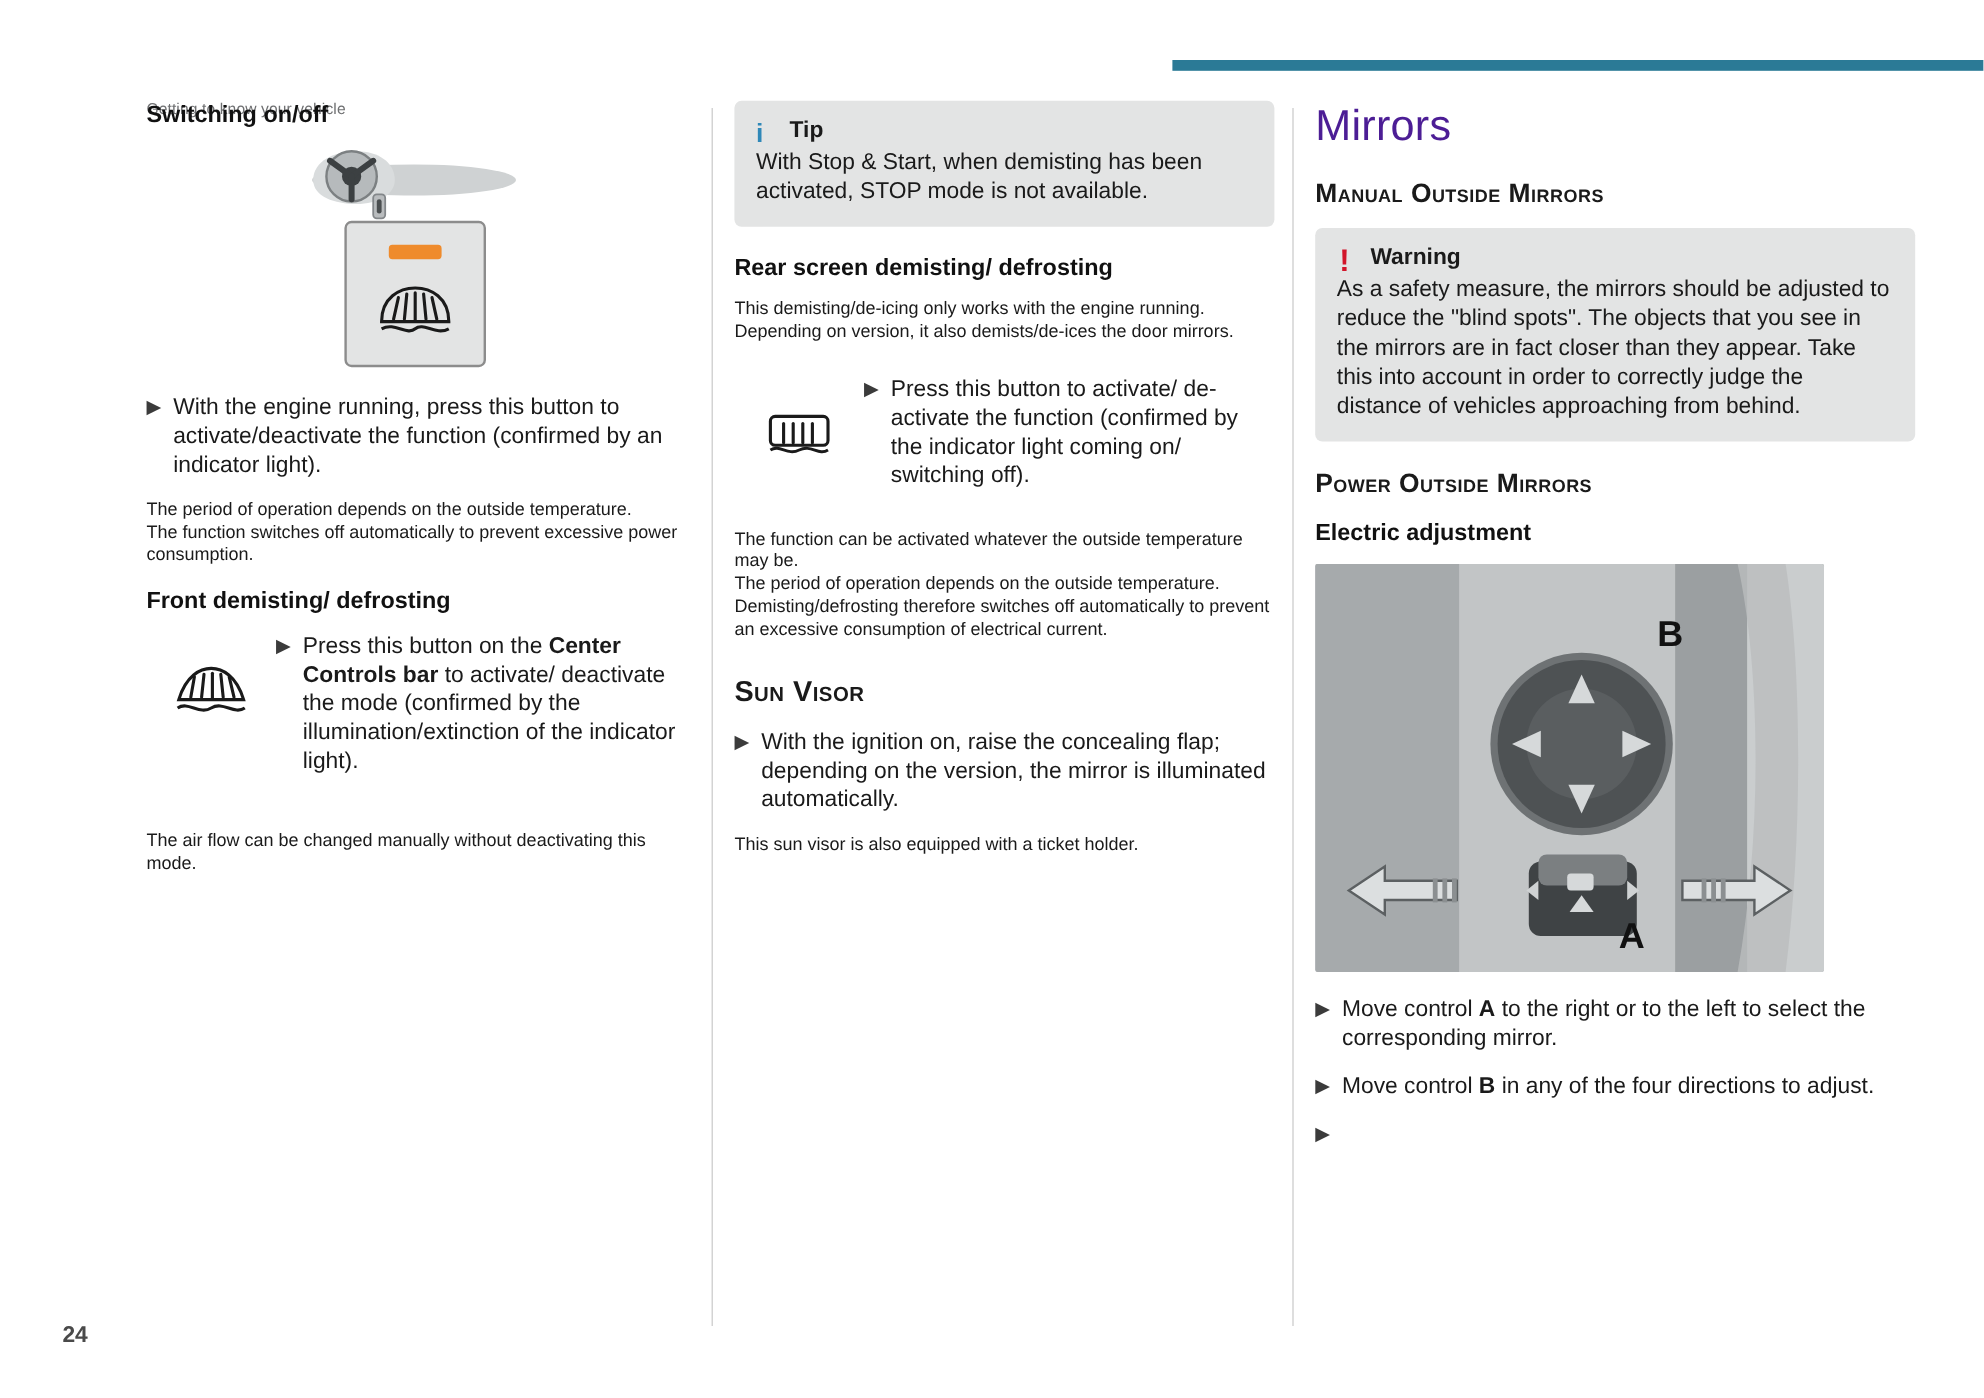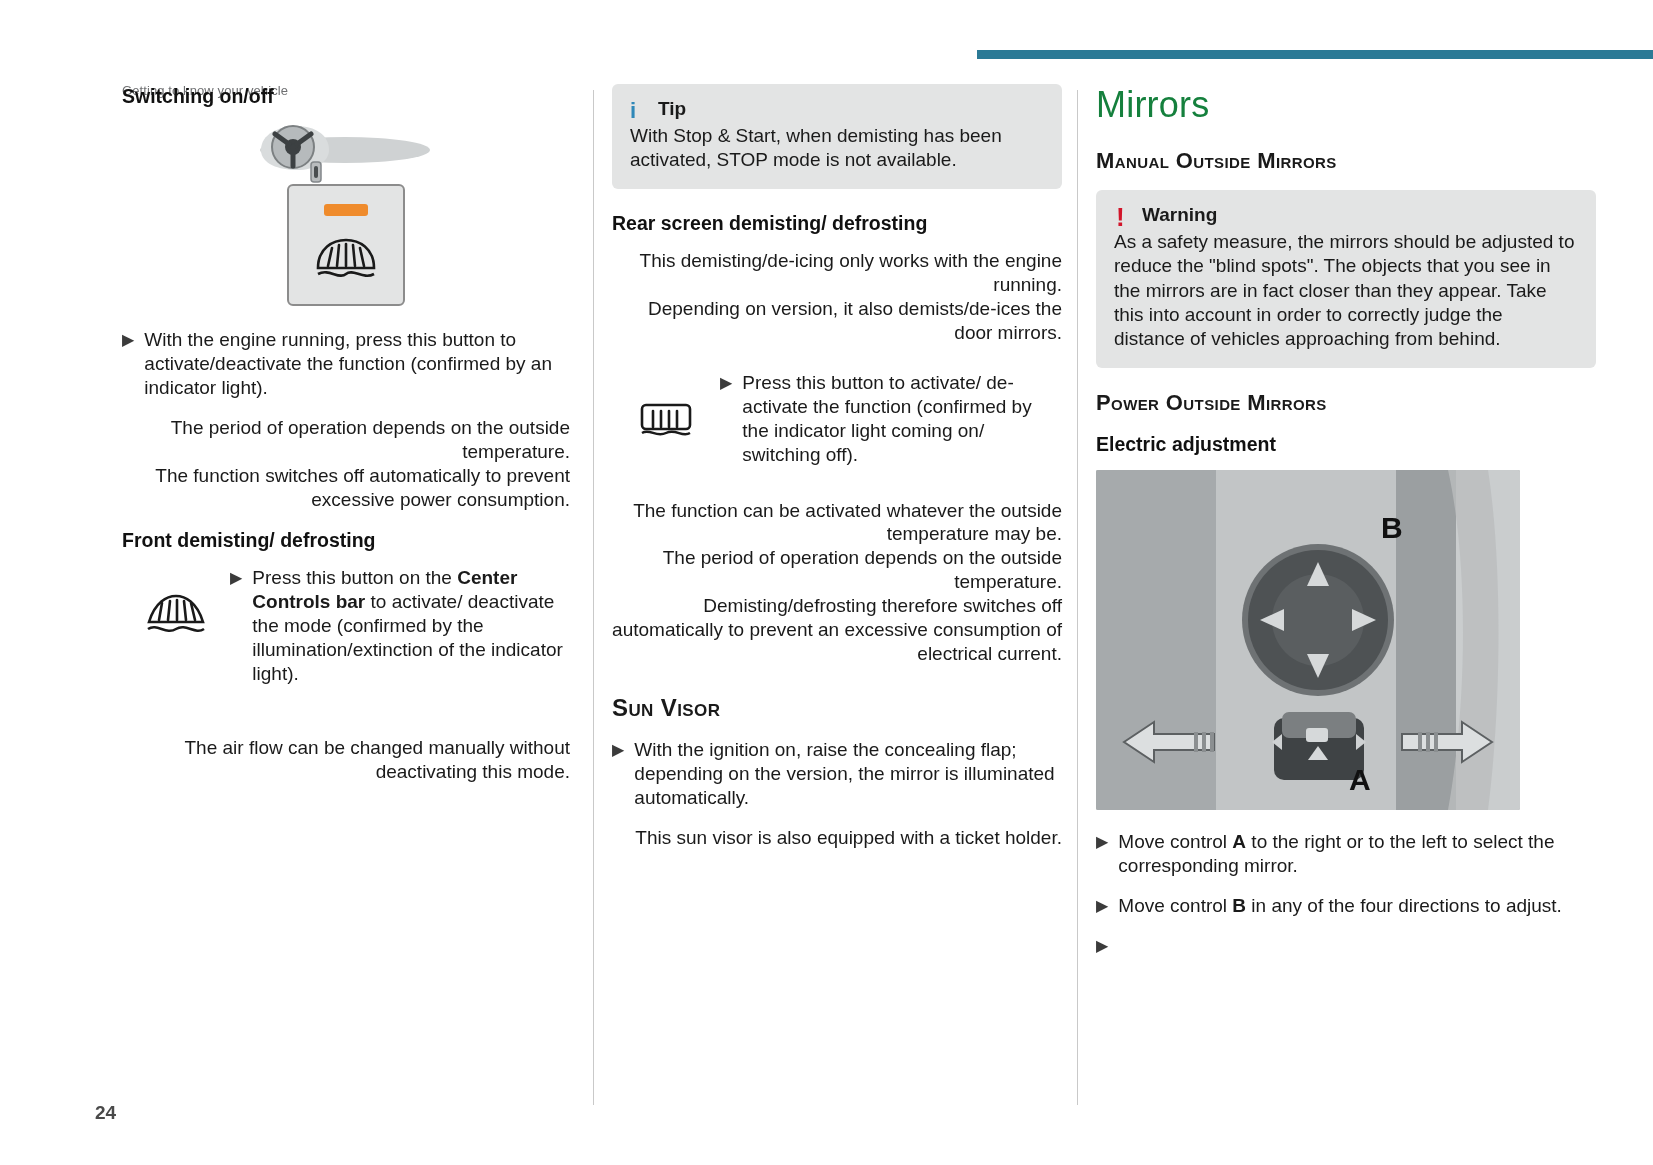--- a/index.html
+++ b/index.html
@@ -32,21 +32,20 @@
     letter-spacing: 0.1px;
     margin-top: 45px;
   }
   .page-number {
     position: absolute;
     left: 52px;
     top: 1102px;
     font-size: 19px;
     color: #4a4a4a;
     font-weight: bold;
-    margin-left: 43px;
   }
 
   
   .col {
     position: absolute;
     top: 84px;
   }
   .col-1 { left: 122px; width: 448px; }
   .col-2 { left: 612px; width: 450px; }
   .col-3 { left: 1096px; width: 500px; }
@@ -63,30 +62,29 @@
 
   
   h3.sub {
     font-size: 19.5px;
     font-weight: bold;
     margin: 0 0 14px 0;
     color: #111;
     line-height: 1.25;
   }
   p {
-    font-size: 19px;
+    font-size: 15px;
     line-height: 1.26;
     margin: 0 0 16px 0;
     color: #1a1a1a;
-    text-align: right;
   }
 
   .chapter-title {
     font-size: 36px;
-    color: #15803d;
+    color: #4c1d95;
     font-weight: normal;
     margin: 0 0 22px 0;
     letter-spacing: 0.2px;
   }
   .section-title {
     font-size: 22px;
     font-weight: bold;
     color: #1a1a1a;
     margin: 0 0 16px 0;
     font-variant: small-caps;

